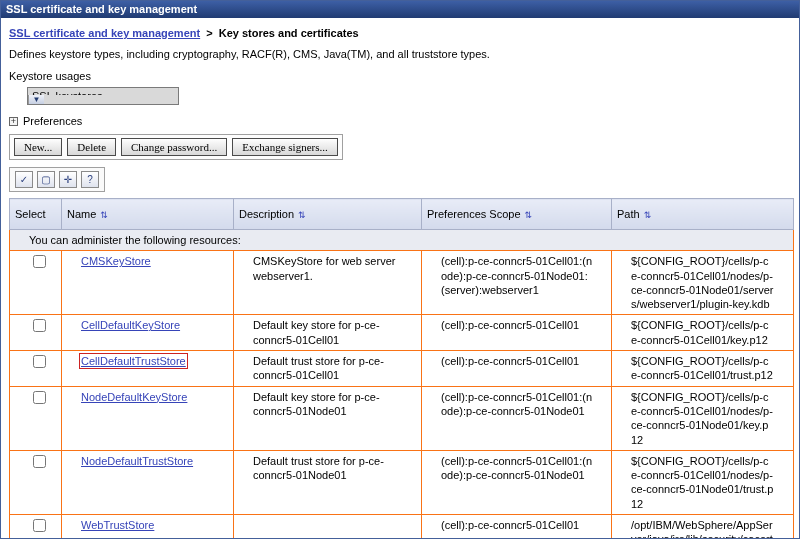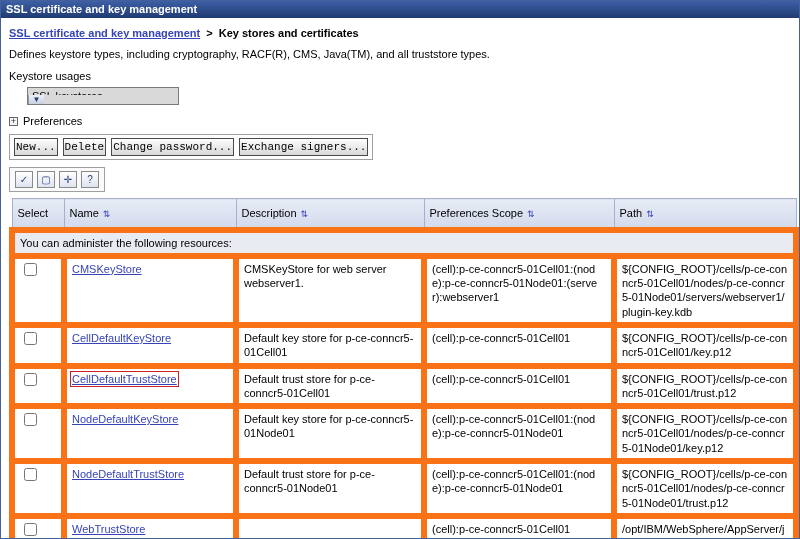--- a/index.html
+++ b/index.html
@@ -55,23 +55,23 @@
   }
 
   .button-bar {
     display: inline-flex; gap: 5px;
     border: 1px solid #a0a0a0;
     padding: 3px 4px;
     background: #fdfdfd;
     margin-bottom: 7px;
   }
   .wbutton {
-    font-family: Liberation Mono, monospace;
+    font-family: Liberation Serif, serif;
     font-size: 11px;
-    padding: 2px 1px;
+    padding: 2px 9px;
     border: 1px solid #4a4a4a;
     background: linear-gradient(#fefefe, #d8d8d8);
     cursor: pointer;
     white-space: nowrap;
   }
 
   .icon-bar {
     display: inline-flex; gap: 4px;
     border: 1px solid #a0a0a0;
     padding: 3px 5px;
@@ -95,22 +95,22 @@
   }
   table.resources th {
     background: linear-gradient(#e8ecf7, #d3daec);
     border: 1px solid #a8b0c8;
     font-weight: normal;
     text-align: left;
     padding: 3px 5px;
     height: 31px;
   }
   table.resources td {
-    border: 6px solid #f97316;
-    padding: 3px 5px;
+    border: 1px solid #f97316;
+    padding: 3px 19px;
     vertical-align: top;
     line-height: 1.3;
   }
   .sort-icon { color: #3644b8; font-size: 9px; margin-left: 4px; cursor: pointer; }
   .admin-note td { background: #e9ebf2; padding: 3px 5px; }
   .col-select { text-align: left; }
   .col-select input { margin: 1px 0 0 4px; }
   td a.cell-link { color: #3644b8; text-decoration: underline; cursor: pointer; }
   .red-box { outline: 1px solid #cc2222; outline-offset: 1px; }
   .wrap-hard { word-wrap: break-word; overflow-wrap: break-word; word-break: break-all; }

